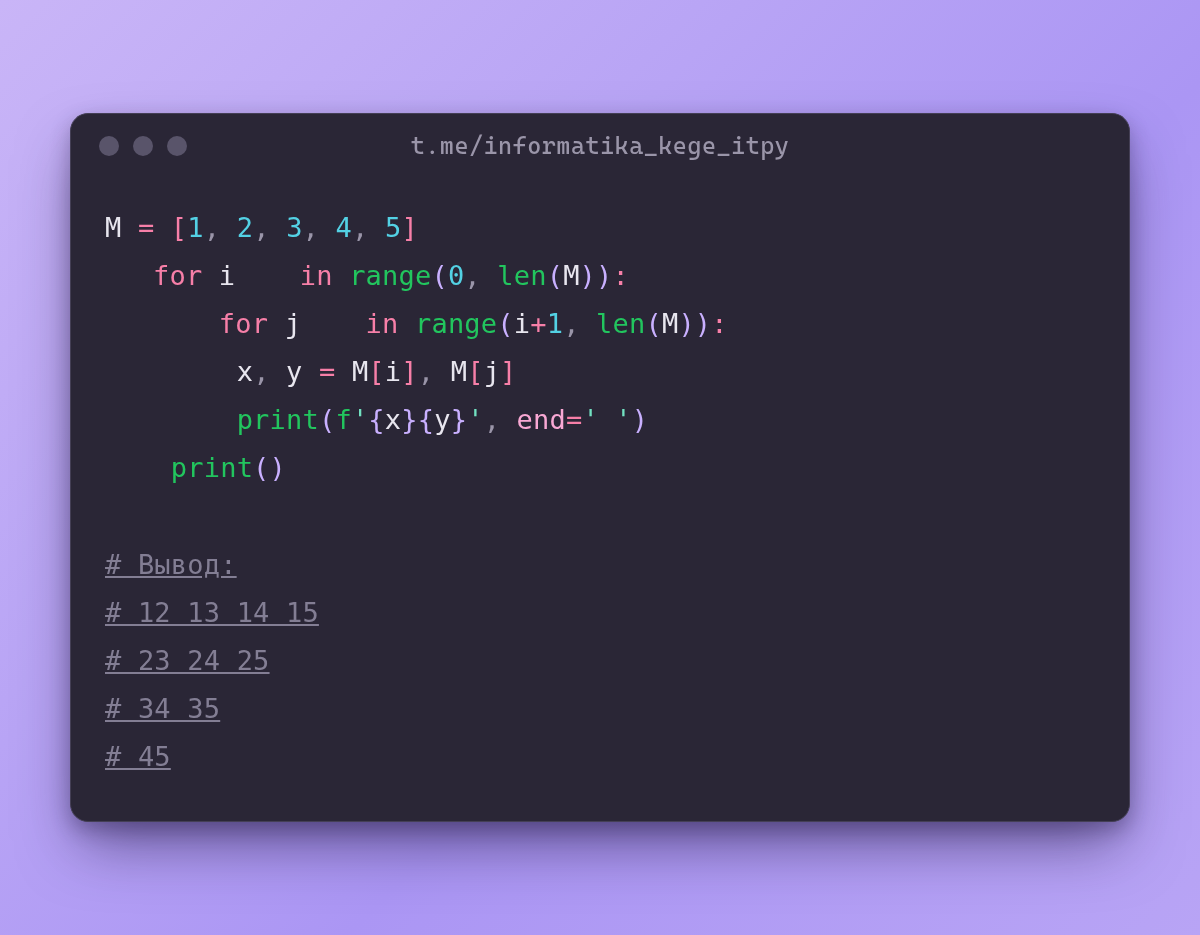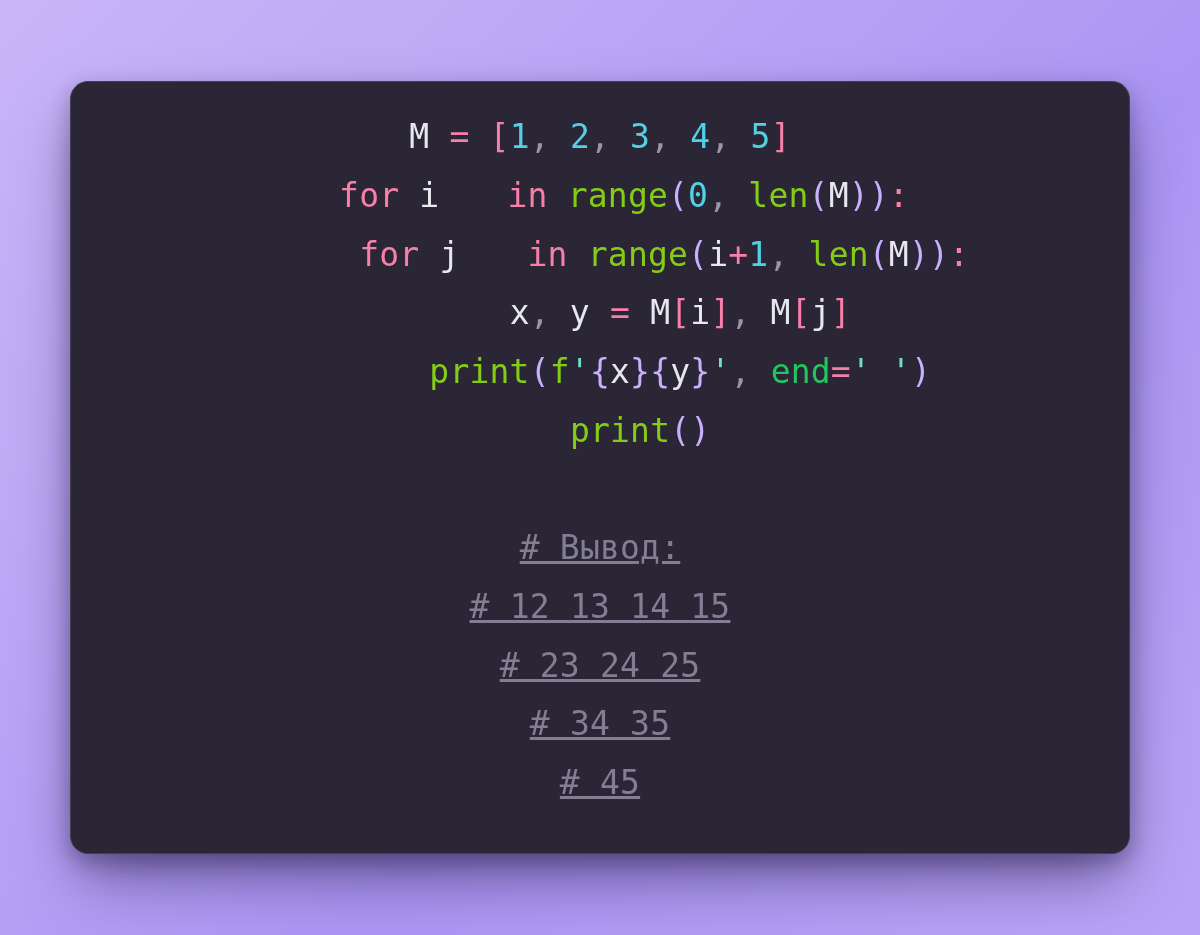--- a/index.html
+++ b/index.html
@@ -39,39 +39,46 @@
     position: absolute;
     left: 0; right: 0;
     text-align: center;
     color: #9a95a9;
     font-size: 24px;
     letter-spacing: 0.5px;
     pointer-events: none;
   }
   .code {
     padding: 26px 34px 40px 34px;
-    font-size: 33px;
+    font-size: 27px;
     line-height: 1.78;
     white-space: pre;
     color: #e8e6ef;
     font-weight: 500;
     letter-spacing: 0.2px;
-    text-align: center;
   }
   .tok-default { color: #e8e6ef; }
   .tok-op      { color: #f77fa8; }  
   .tok-kw      { color: #f77fa8; margin-left: 48px; }  
   .tok-num     { color: #53d1e4; }  
-  .tok-fn      { color: #84cc16; }  
+  .tok-fn      { color: #22c55e; }  
   .tok-bracket { color: #f77fa8; }  
   .tok-paren   { color: #c9b0ff; }  
   .tok-brace   { color: #c9b0ff; }  
   .tok-str     { color: #72e1c1; }  
-  .tok-param   { color: #22c55e; }  
+  .tok-param   { color: #f9a8d4; }  
   .tok-punct   { color: #9a95a9; }  
   .tok-comment { color: #837e94; text-decoration: underline; }
 </style>
 </head>
 <body>
 
 <div class="window">
+  <div class="titlebar">
+    <div class="traffic">
+      <div class="dot"></div>
+      <div class="dot"></div>
+      <div class="dot"></div>
+    </div>
+    <div class="title">t.me/informatika_kege_itpy</div>
+  </div>
   <pre class="code" id="code-block"><div><span class="tok-default">M </span><span class="tok-op">=</span><span class="tok-default"> </span><span class="tok-bracket">[</span><span class="tok-num">1</span><span class="tok-punct">,</span><span class="tok-default"> </span><span class="tok-num">2</span><span class="tok-punct">,</span><span class="tok-default"> </span><span class="tok-num">3</span><span class="tok-punct">,</span><span class="tok-default"> </span><span class="tok-num">4</span><span class="tok-punct">,</span><span class="tok-default"> </span><span class="tok-num">5</span><span class="tok-bracket">]</span></div><div><span class="tok-kw">for</span><span class="tok-default"> i </span><span class="tok-kw">in</span><span class="tok-default"> </span><span class="tok-fn">range</span><span class="tok-paren">(</span><span class="tok-num">0</span><span class="tok-punct">,</span><span class="tok-default"> </span><span class="tok-fn">len</span><span class="tok-paren">(</span><span class="tok-default">M</span><span class="tok-paren">))</span><span class="tok-op">:</span></div><div><span class="tok-default">    </span><span class="tok-kw">for</span><span class="tok-default"> j </span><span class="tok-kw">in</span><span class="tok-default"> </span><span class="tok-fn">range</span><span class="tok-paren">(</span><span class="tok-default">i</span><span class="tok-op">+</span><span class="tok-num">1</span><span class="tok-punct">,</span><span class="tok-default"> </span><span class="tok-fn">len</span><span class="tok-paren">(</span><span class="tok-default">M</span><span class="tok-paren">))</span><span class="tok-op">:</span></div><div><span class="tok-default">        </span><span class="tok-default">x</span><span class="tok-punct">,</span><span class="tok-default"> y </span><span class="tok-op">=</span><span class="tok-default"> M</span><span class="tok-bracket">[</span><span class="tok-default">i</span><span class="tok-bracket">]</span><span class="tok-punct">,</span><span class="tok-default"> M</span><span class="tok-bracket">[</span><span class="tok-default">j</span><span class="tok-bracket">]</span></div><div><span class="tok-default">        </span><span class="tok-fn">print</span><span class="tok-paren">(</span><span class="tok-fn">f</span><span class="tok-str">'</span><span class="tok-brace">{</span><span class="tok-default">x</span><span class="tok-brace">}</span><span class="tok-brace">{</span><span class="tok-default">y</span><span class="tok-brace">}</span><span class="tok-str">'</span><span class="tok-punct">,</span><span class="tok-default"> </span><span class="tok-param">end</span><span class="tok-op">=</span><span class="tok-str">' '</span><span class="tok-paren">)</span></div><div><span class="tok-default">    </span><span class="tok-fn">print</span><span class="tok-paren">()</span></div><div>&nbsp;</div><div><span class="tok-comment"># Вывод:</span></div><div><span class="tok-comment"># 12 13 14 15</span></div><div><span class="tok-comment"># 23 24 25</span></div><div><span class="tok-comment"># 34 35</span></div><div><span class="tok-comment"># 45</span></div></pre>
 </div>
 
 </body></html>

